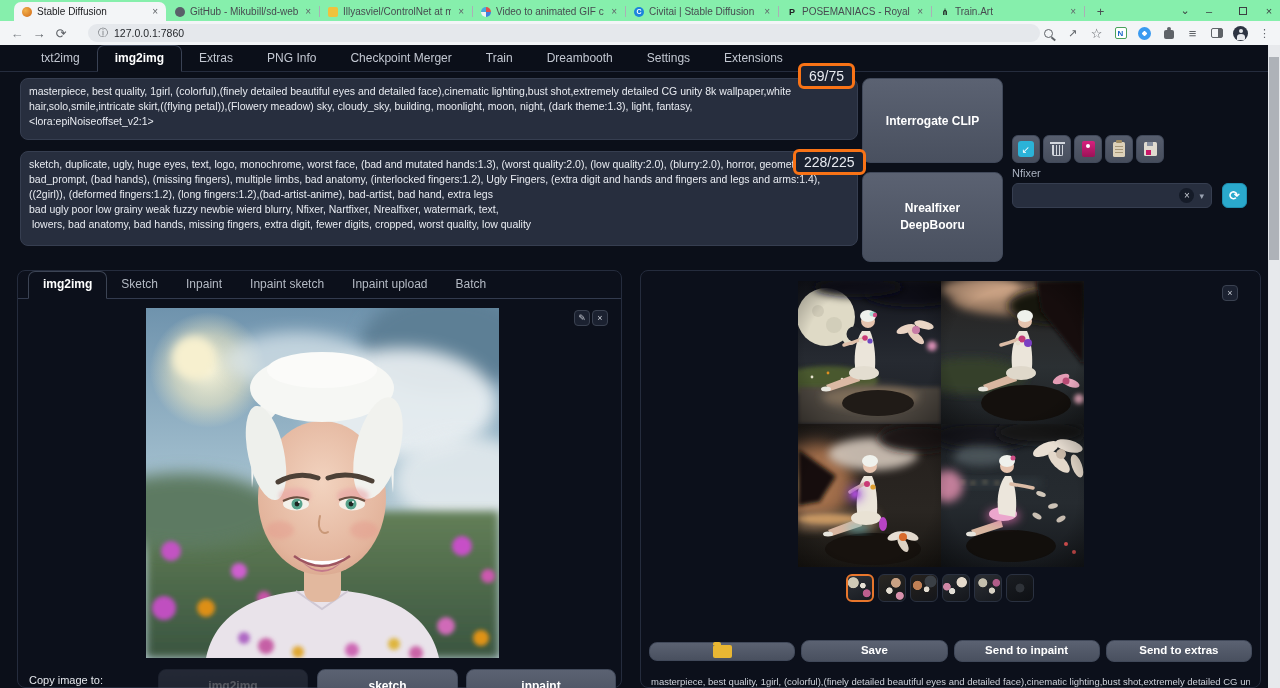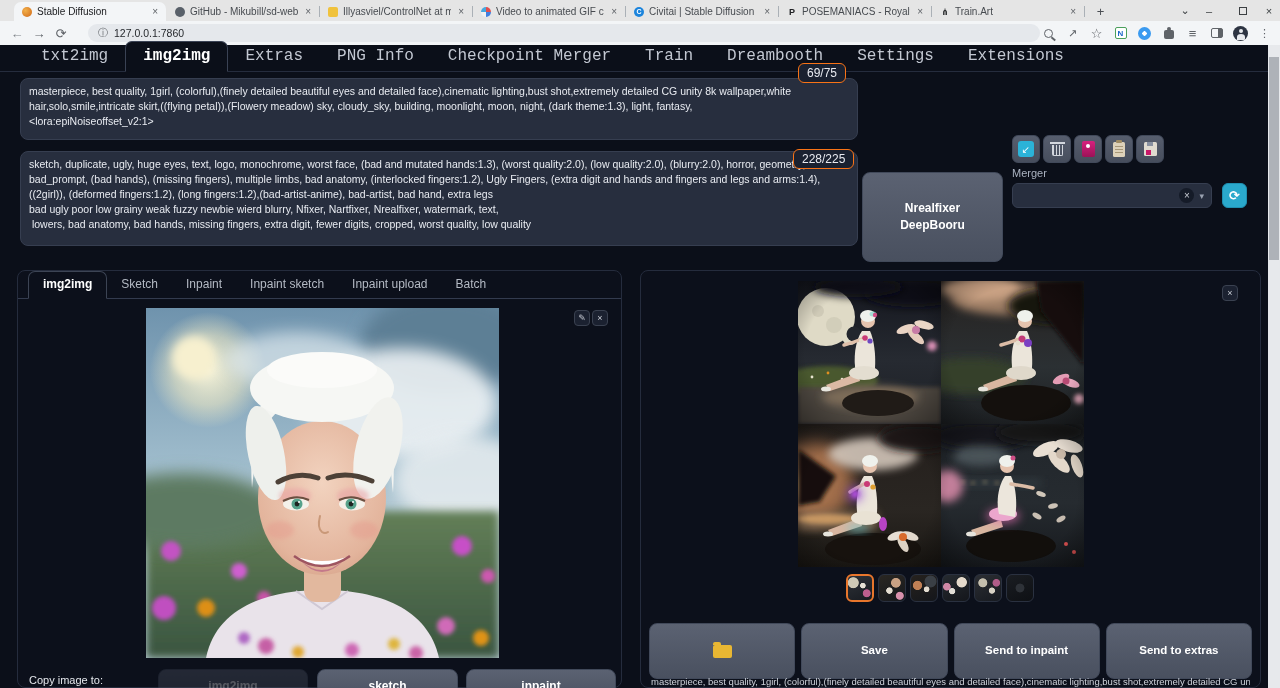--- a/index.html
+++ b/index.html
@@ -1,21 +1,21 @@
 <!DOCTYPE html>
 <html><head>
 <meta charset="utf-8">
 <style>
   * { margin:0; padding:0; box-sizing:border-box; }
   html,body { width:1280px; height:688px; overflow:hidden; }
   body { font-family:"Liberation Sans","DejaVu Sans",sans-serif; background:#0b0f19; }
   .stage { position:relative; width:1280px; height:688px; overflow:hidden; background:#0b0f19; }
 
   
-  .tabs-bar { position:absolute; top:0; left:0; width:1280px; height:21px; background:#e5e5e5; }
+  .tabs-bar { position:absolute; top:0; left:0; width:1280px; height:21px; background:#86efac; }
   .ctab { position:absolute; top:2px; height:19px; width:152px; display:flex; align-items:center; gap:5px;
           padding:0 6px 0 8px; border-radius:7px 7px 0 0; color:#474b50; font-size:10px; }
   .ctab .sep { position:absolute; right:-1px; top:4px; width:1px; height:11px; background:#aab0b6; }
   .ctab.active { background:#f3f5f7; color:#202124; }
   .ctab-t { flex:1; white-space:nowrap; overflow:hidden; }
   .ctab-x { font-size:10px; color:#5f6368; padding:0 2px; }
   .fav { width:10px; height:10px; flex:0 0 auto; border-radius:50%; display:inline-flex; align-items:center; justify-content:center; }
   .fav-sd  { background:radial-gradient(circle at 35% 35%, #f2b04a, #d06818); }
   .fav-gh  { background:#596069; }
   .fav-cn  { background:#f0c23c; border-radius:2px; }
@@ -50,31 +50,31 @@
   .ic-panel::after { content:""; position:absolute; right:0; top:0; width:4px; height:100%; background:#5f6368; }
   .ic-avatar { width:15px; height:15px; border-radius:50%; background:#2d3442; position:relative; overflow:hidden; }
   .ic-avatar::before { content:""; position:absolute; top:3px; left:5.5px; width:4px; height:4px; border-radius:50%; background:#e8eaee; }
   .ic-avatar::after { content:""; position:absolute; top:8.5px; left:3.5px; width:8px; height:6px; border-radius:50% 50% 0 0; background:#e8eaee; }
 
   
   #app { position:absolute; top:45px; left:0; width:1280px; height:643px; background:#0b0f19; color:#d8dce4; }
 
   .nav-tabs { position:absolute; top:0; left:0; right:12px; height:27px; display:flex; align-items:flex-end;
               padding-left:24px; border-bottom:1px solid #252c3d; }
-  .nav-tab { padding:5px 17px 6px; font-size:16px; color:#c3c8d2;font-family:Liberation Mono, monospace; }
+  .nav-tab { padding:5px 17px 6px; font-size:12px; color:#c3c8d2; }
   .nav-tab.active { color:#fff; font-weight:bold; border:1px solid #3a4254; border-bottom:1px solid #0b0f19;
                     border-radius:7px 7px 0 0; margin-bottom:-1px; background:#0b0f19; }
 
   textarea.sd-ta { position:absolute; left:20px; width:838px; background:#272e3e; border:1px solid #363e50;
                    border-radius:8px; color:#e8ebf1; font-family:"Liberation Sans","DejaVu Sans",sans-serif;
                    font-size:10.5px; line-height:1.42; padding:5px 8px; resize:none; overflow:hidden; outline:none; }
   #prompt-ta { top:33px; height:62px; }
   #neg-ta { top:106px; height:95px; }
-  .tok { position:absolute; background:#1a2130; border:1px solid #f97316; border-radius:6px; color:#e8eaf0;
-         font-size:12px; padding:2px 8px; z-index:5; }
+  .tok { position:absolute; background:#1a2130; border:3px solid #f97316; border-radius:6px; color:#e8eaf0;
+         font-size:14px; padding:2px 8px; z-index:5; }
   #tok1 { left:798px; top:18px; }
   #tok2 { left:793px; top:104px; }
 
   .btn { display:flex; align-items:center; justify-content:center; text-align:center; color:#fff; font-weight:bold;
          font-size:12px; border-radius:8px; border:1px solid #41495a;
          background:linear-gradient(180deg,#5b6272,#49505f); cursor:default; }
   #btn-clip { position:absolute; left:862px; top:33px; width:141px; height:85px; }
   #btn-db   { position:absolute; left:862px; top:127px; width:141px; height:90px; flex-direction:column; line-height:1.45; }
   #btn-generate { position:absolute; left:1012px; top:33px; width:235px; height:50px; font-size:13px;
                   border:1px solid #c2560c; background:linear-gradient(180deg,#f0862e,#e3650e); }
@@ -153,21 +153,21 @@
                     radial-gradient(circle at 35% 62%, #e2ded6 0 12%, transparent 15%),
                     radial-gradient(circle at 15% 45%, #cf87a5 0 13%, transparent 16%),
                     linear-gradient(155deg,#262b30,#14161b); }
   .th5 { background:radial-gradient(circle at 30% 30%, #c5bfae 0 16%, transparent 19%),
                     radial-gradient(circle at 65% 60%, #d9d3c6 0 12%, transparent 15%),
                     radial-gradient(circle at 82% 30%, #b05c88 0 12%, transparent 15%),
                     linear-gradient(155deg,#2b2e33,#171a20); }
   .th6 { background:radial-gradient(circle at 50% 50%, #2e3238 0 22%, transparent 26%),
                     linear-gradient(155deg,#1a1d22,#0e1014); }
 
-  .gal-buttons { position:absolute; left:8px; right:8px; top:352px; height:56px; display:flex; gap:6px; }
+  .gal-buttons { position:absolute; left:8px; right:8px; top:352px; height:56px; display:flex; gap:6px;align-items:center; }
   .gal-btn { flex:1; border-radius:8px; border:1px solid #41495a; background:linear-gradient(180deg,#5b6272,#49505f);
              color:#fff; font-weight:bold; font-size:11.5px; line-height:1.35; display:flex; align-items:center;
              justify-content:center; text-align:center; padding:2px 6px; }
   .ic-folder { position:relative; width:19px; height:13px; background:#e9b733; border-radius:2px; }
   .ic-folder::before { content:""; position:absolute; top:-3px; left:0; width:8px; height:3px; background:#e9b733; border-radius:2px 2px 0 0; }
   .gal-info { position:absolute; left:10px; right:10px; top:405px; height:13px; overflow:hidden;
               font-size:9.5px; color:#ced2da; white-space:nowrap; }
 
   .scrollbar { position:absolute; right:0; top:0; width:12px; height:643px; background:#e7e9ec; }
   .scroll-thumb { position:absolute; left:1px; top:12px; width:10px; height:203px; background:#aeb2b8; }
@@ -277,20 +277,21 @@
     </div>
 
     <textarea id="prompt-ta" class="sd-ta" spellcheck="false" style="">masterpiece, best quality, 1girl, (colorful),(finely detailed beautiful eyes and detailed face),cinematic lighting,bust shot,extremely detailed CG unity 8k wallpaper,white hair,solo,smile,intricate skirt,((flying petal)),(Flowery meadow) sky, cloudy_sky, building, moonlight, moon, night, (dark theme:1.3), light, fantasy,
 &lt;lora:epiNoiseoffset_v2:1&gt;</textarea>
     <div class="tok" id="tok1">69/75</div>
     <textarea id="neg-ta" class="sd-ta" spellcheck="false" style="">sketch, duplicate, ugly, huge eyes, text, logo, monochrome, worst face, (bad and mutated hands:1.3), (worst quality:2.0), (low quality:2.0), (blurry:2.0), horror, geometry, bad_prompt, (bad hands), (missing fingers), multiple limbs, bad anatomy, (interlocked fingers:1.2), Ugly Fingers, (extra digit and hands and fingers and legs and arms:1.4), ((2girl)), (deformed fingers:1.2), (long fingers:1.2),(bad-artist-anime), bad-artist, bad hand, extra legs
 bad ugly poor low grainy weak fuzzy newbie wierd blurry, Nfixer, Nartfixer, Nrealfixer, watermark, text,
  lowers, bad anatomy, bad hands, missing fingers, extra digit, fewer digits, cropped, worst quality, low quality</textarea>
     <div class="tok" id="tok2">228/225</div>
 
+    <div class="btn" id="btn-clip">Interrogate CLIP</div>
     <div class="btn" id="btn-db">
       <span>Nrealfixer</span>
       <span>DeepBooru</span>
     </div>
 
     <div class="tool-row">
       <div class="tool-btn">
           <span class="ic-paste">↙</span>
         </div>
       <div class="tool-btn">
@@ -300,21 +301,21 @@
           <span class="ic-card"></span>
         </div>
       <div class="tool-btn">
           <span class="ic-clip"></span>
         </div>
       <div class="tool-btn">
           <span class="ic-floppy"></span>
         </div>
     </div>
 
-    <div id="styles-label">Merger</div>
+    <div id="styles-label">Nfixer</div>
     <div id="styles-select">
       <span class="dd-x">×</span>
       <span class="dd-caret">▾</span>
     </div>
     <div id="styles-refresh">⟳</div>
 
     <div class="panel" id="left-panel">
       <div class="subtabs">
         <div class="subtab active">img2img</div>
         <div class="subtab">Sketch</div>

